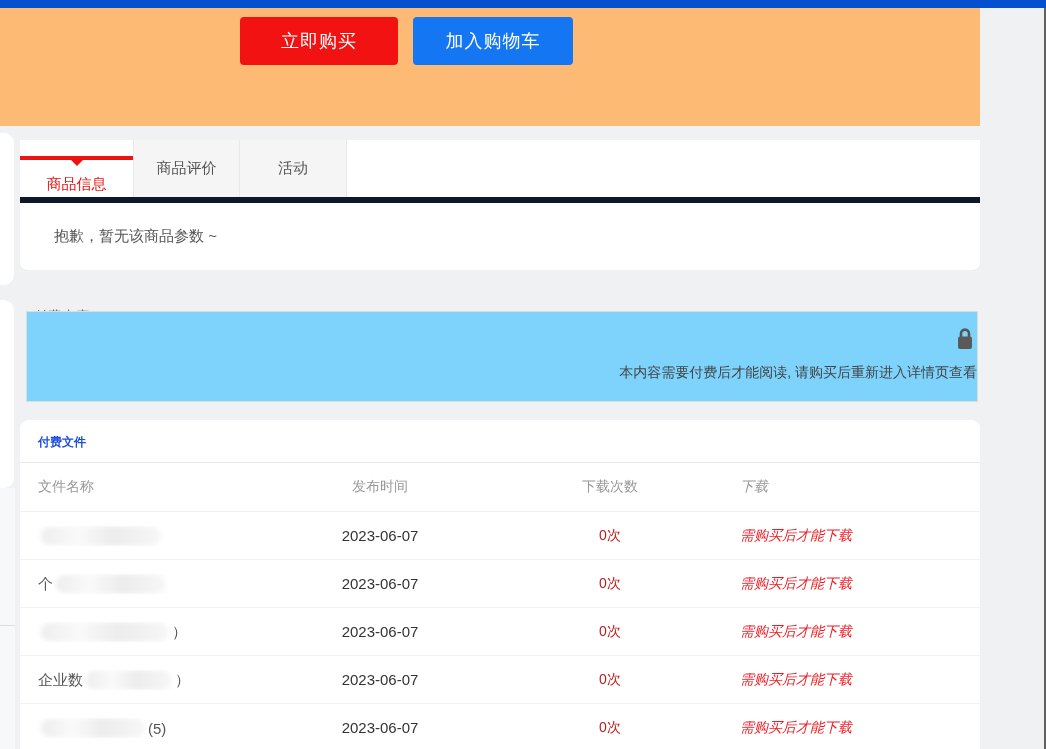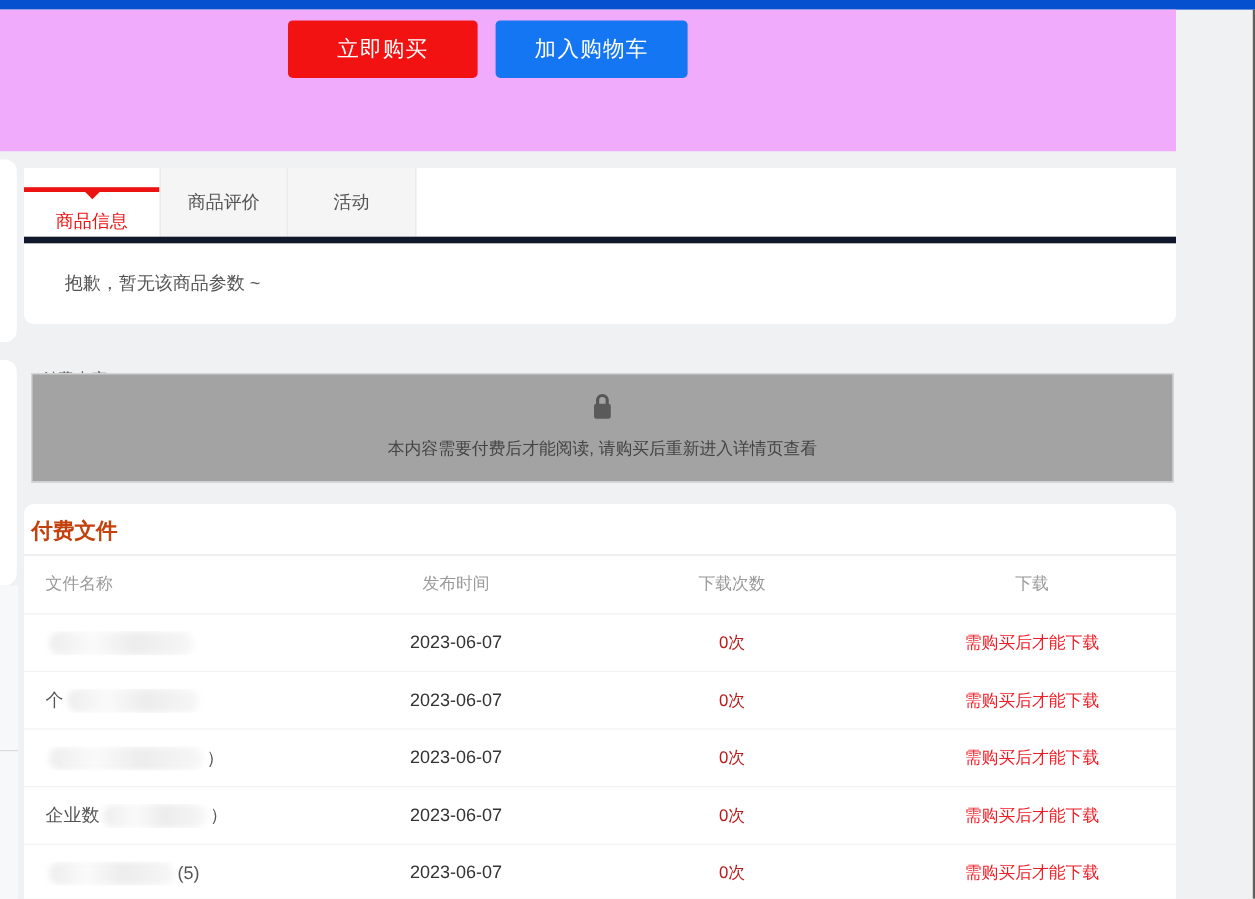--- a/index.html
+++ b/index.html
@@ -4,21 +4,21 @@
 <style>
   html,body{margin:0;padding:0;}
   body{
     width:1046px;height:749px;position:relative;overflow:hidden;
     background:#f0f1f3;
     font-family:"Liberation Sans","DejaVu Sans",sans-serif;
     -webkit-font-smoothing:antialiased;
   }
   
   .top-blue-bar{position:absolute;left:0;top:0;width:1046px;height:8px;background:#0450cf;}
-  .header-panel{position:absolute;left:0;top:8px;width:980px;height:118px;background:#f0abfc;}
+  .header-panel{position:absolute;left:0;top:8px;width:980px;height:118px;background:#fdba74;}
   .btn{position:absolute;top:9px;height:48px;border:none;border-radius:4px;
        color:#fff;font-size:18px;font-family:inherit;cursor:pointer;letter-spacing:1px;}
   .btn-buy{left:240px;width:158px;background:#f21212;}
   .btn-cart{left:413px;width:160px;background:#1476f2;}
   .fav{position:absolute;left:855px;top:8px;width:120px;text-align:center;cursor:pointer;}
   .fav .hicon{display:block;margin:0 auto 2px auto;width:30px;height:30px;}
   .fav .flabel{font-size:14px;color:#333;}
   
   .strip-a{position:absolute;left:-10px;top:133px;width:24px;height:152px;background:#fff;border-radius:0 10px 10px 0;}
   .strip-b{position:absolute;left:-10px;top:300px;width:24px;height:188px;background:#fff;border-radius:0 10px 10px 0;}
@@ -39,34 +39,34 @@
        border-left:6px solid transparent;border-right:6px solid transparent;border-top:6px solid #ec1412;}
   .tab.inactive{background:#f5f5f6;color:#555;border-right:1px solid #e9e9e9;}
   .tab.t1.inactive{border-left:1px solid #e9e9e9;}
   
   .msg-panel{position:absolute;left:20px;top:197px;width:960px;height:67px;background:#fff;
        border-top:6px solid #0f172a;border-radius:0 0 8px 8px;display:flex;align-items:center;}
   .msg-panel .msg{margin-left:34px;font-size:15px;color:#555;}
   
   .paid-content-label{position:absolute;left:34px;top:283px;font-size:14px;color:#666;margin-top:25px;}
   .locked-box{position:absolute;left:26px;top:311px;width:952px;height:91px;box-sizing:border-box;
-       background:#a3a3a3;border:1px solid #dcdcdc;text-align:center;}
+       background:#7dd3fc;border:1px solid #dcdcdc;text-align:right;}
   .locked-box .licon{display:inline-block;margin-top:14px;}
   .locked-box .ltext{margin-top:8px;font-size:14px;color:#444;}
   
   .files-panel{position:absolute;left:20px;top:420px;width:960px;height:330px;background:#fff;
        border-radius:8px 8px 0 0;overflow:hidden;}
-  .panel-title{height:42px;line-height:44px;padding-left:6px;font-size:18px;font-weight:bold;color:#c2410c;}
+  .panel-title{height:42px;line-height:44px;padding-left:18px;font-size:12px;font-weight:bold;color:#1d4ed8;}
   .thead{display:flex;align-items:center;height:48px;border-top:1px solid #e7e7e7;
        border-bottom:1px solid #f0f0f0;color:#999;font-size:14px;}
   .trow{display:flex;align-items:center;height:47px;border-bottom:1px solid #f2f2f2;}
   .c-name{width:260px;box-sizing:border-box;padding-left:18px;text-align:left;white-space:nowrap;overflow:hidden;}
   .c-date{width:200px;text-align:center;}
   .c-count{width:260px;text-align:center;}
-  .c-action{width:240px;text-align:center;}
+  .c-action{width:240px;font-style:italic;}
   .trow .c-date{font-size:15px;color:#333;}
   .trow .c-count{font-size:14px;color:#b91c1c;}
   .trow .c-action{font-size:14px;color:#ef1d25;cursor:pointer;}
   .frag{font-size:15px;color:#555;vertical-align:middle;}
   .blur{display:inline-block;height:20px;border-radius:10px;vertical-align:middle;margin:0 3px;
        background:linear-gradient(90deg,#ededed,#fafafa 30%,#ececec 60%,#f7f7f7);
        filter:blur(2.5px);}
   .r0 .blur{width:120px;}
   .r1 .blur{width:110px;}
   .r2 .blur{width:128px;}

